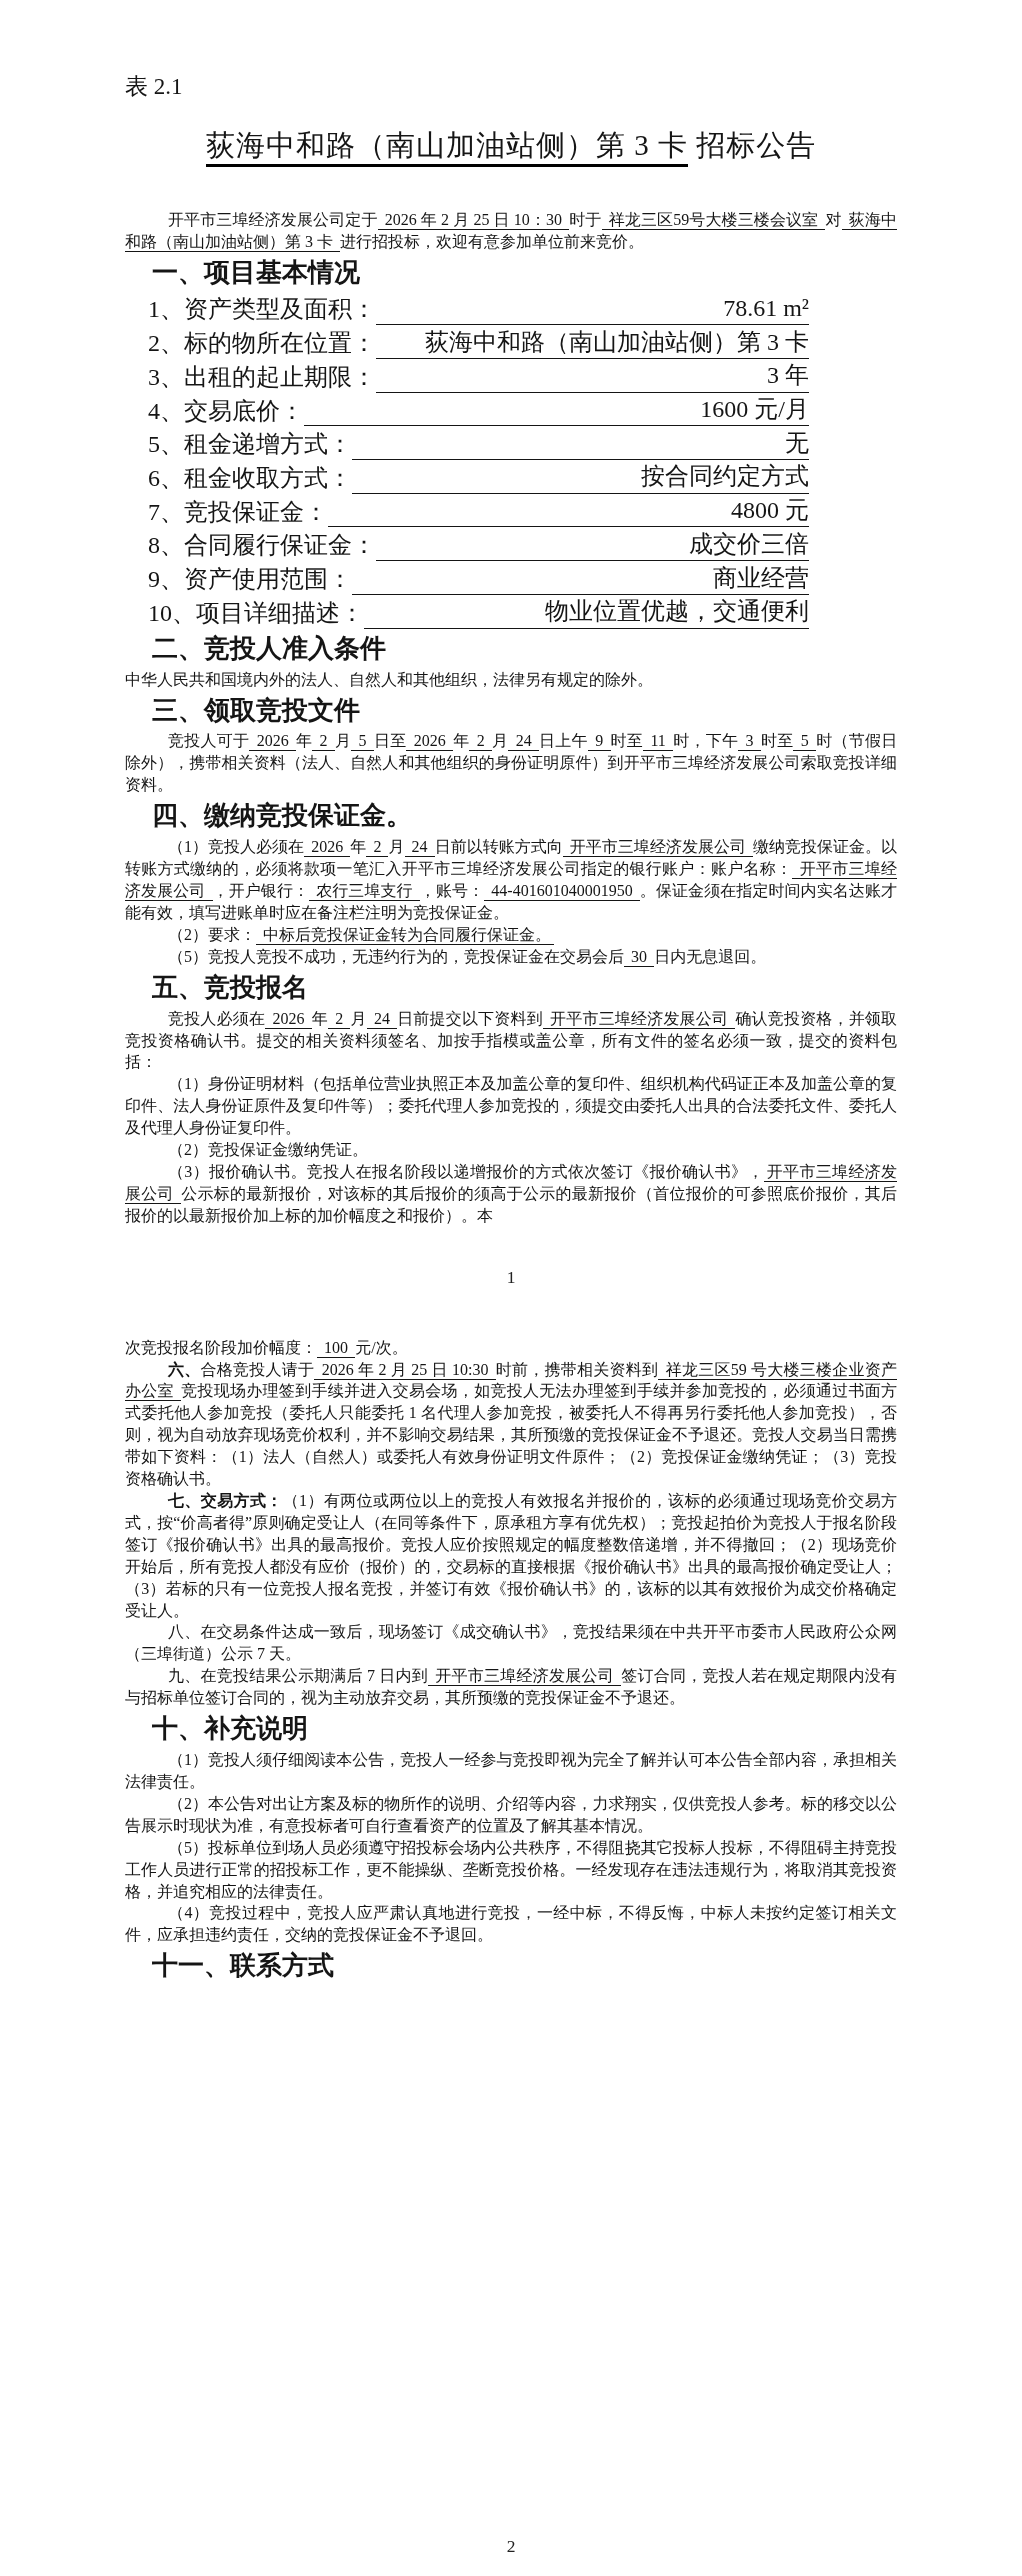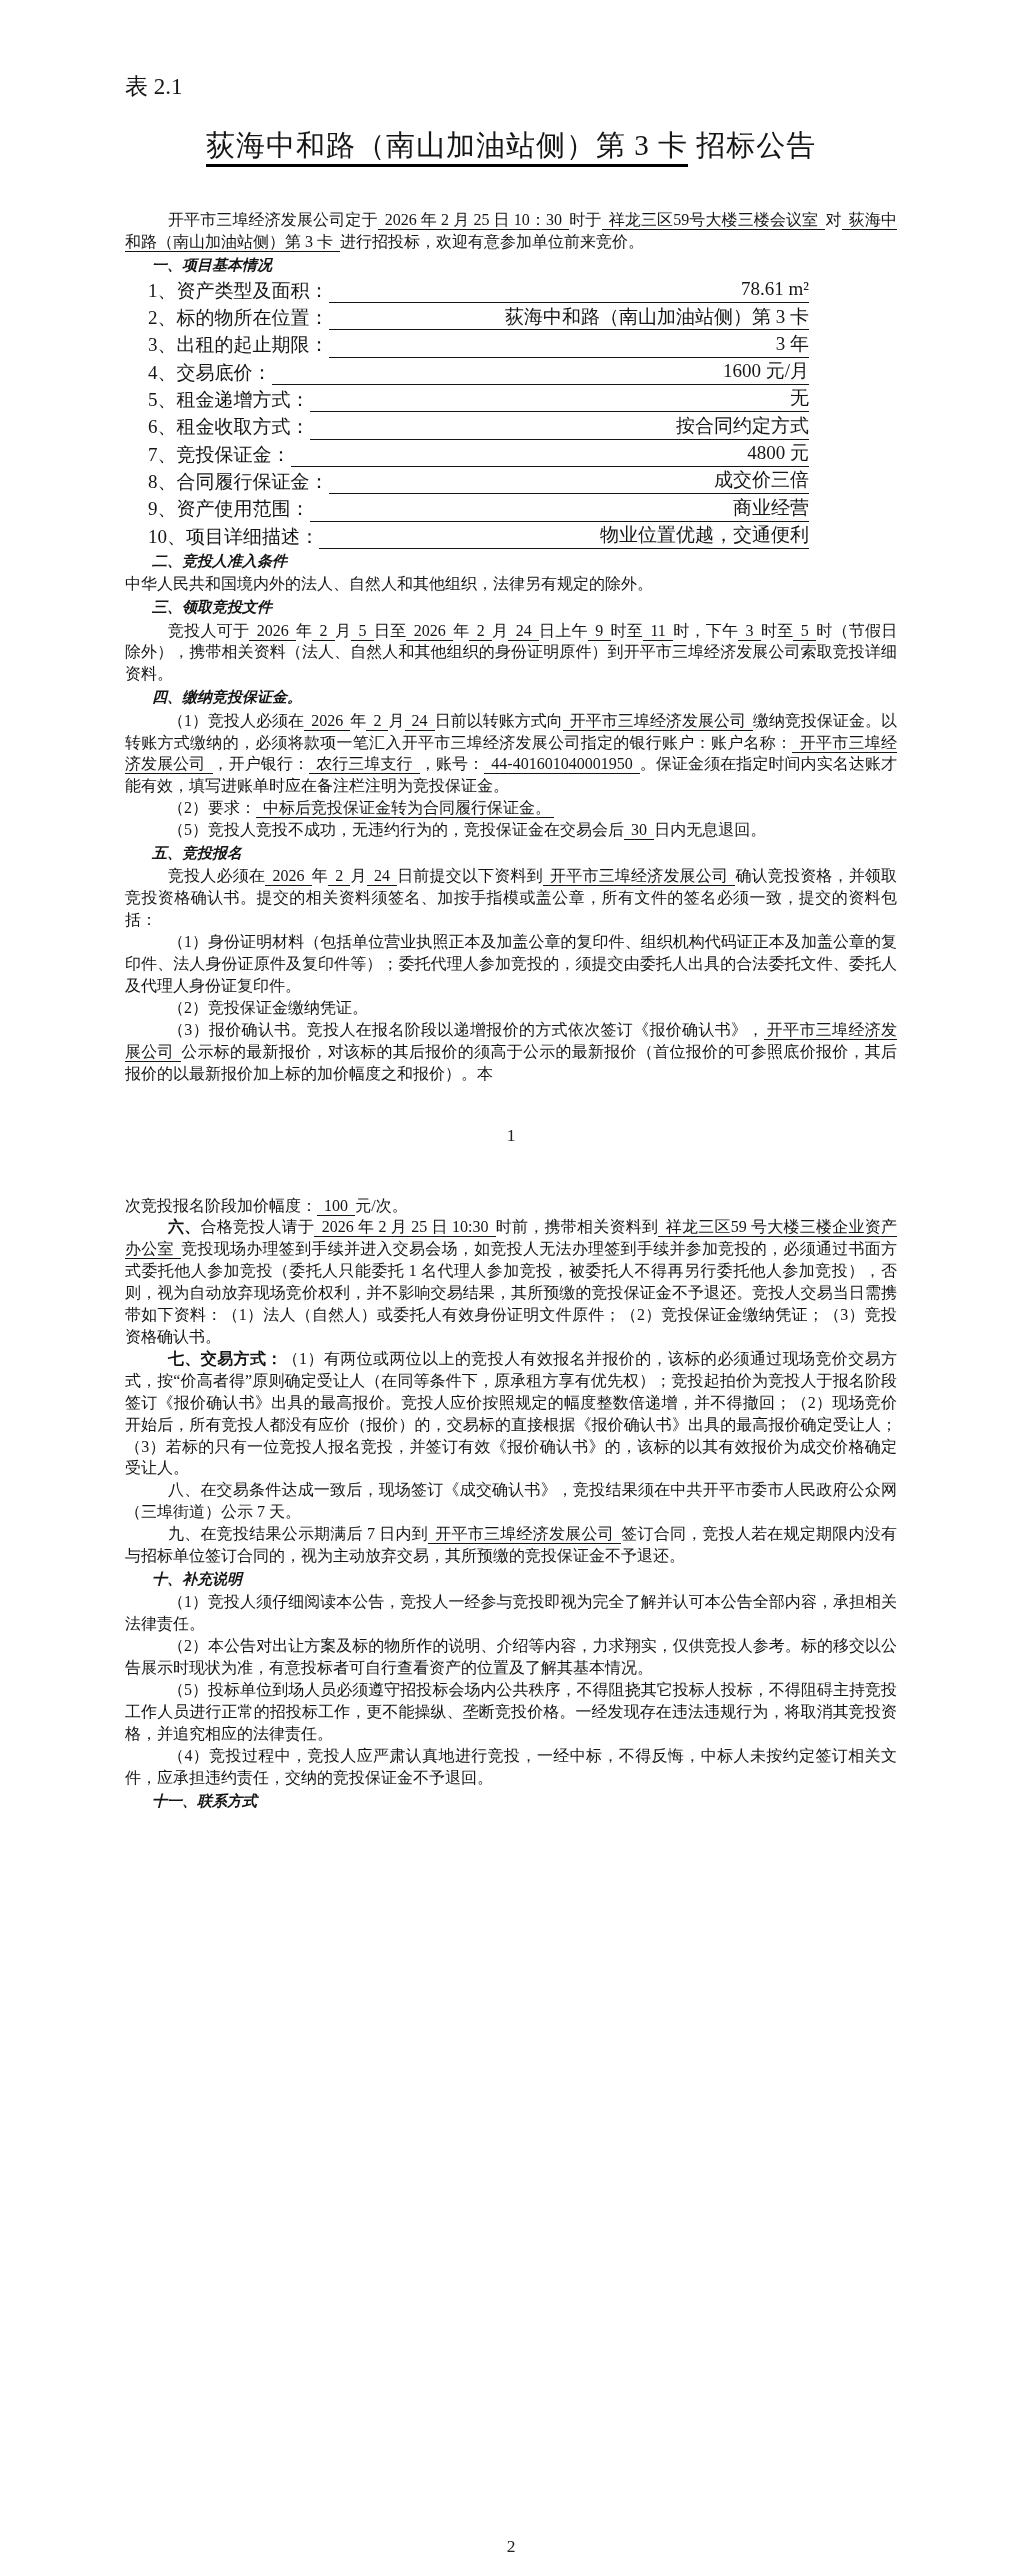--- a/index.html
+++ b/index.html
@@ -16,26 +16,26 @@
     font-size:29px;font-weight:normal;text-align:center;
     margin:0 0 44px 0;line-height:1.35;letter-spacing:1px;
   }
   .title-ul{border-bottom:3.6px solid #000;padding-bottom:3.1px;}
   .para{
     font-size:16px;line-height:1.37;margin:0;
     text-indent:43px;text-align:justify;
   }
   .para.noindent{text-indent:0;padding-left:0;}
   .heading{
-    font-size:15px;font-weight:bold;line-height:1.42;
-    padding-left:27px;margin:2.1px 0 1px 0;font-style:italic;
+    font-size:26px;font-weight:bold;line-height:1.42;
+    padding-left:27px;margin:2.1px 0 1px 0;
   }
   .item{
     display:flex;align-items:flex-end;
-    font-size:19px;line-height:1.28;
+    font-size:24px;line-height:1.28;
     padding-left:23px;margin:0 88px 1.5px 0;
   }
   .item-label{white-space:nowrap;}
   .item-value{
     flex:1;text-align:right;
     border-bottom:1.5px solid #151515;padding-bottom:0.5px;
     white-space:nowrap;
   }
   .ul{border-bottom:1.5px solid #151515;padding:0 3.1px 1px 3.1px;}
   .b{font-weight:bold;}

